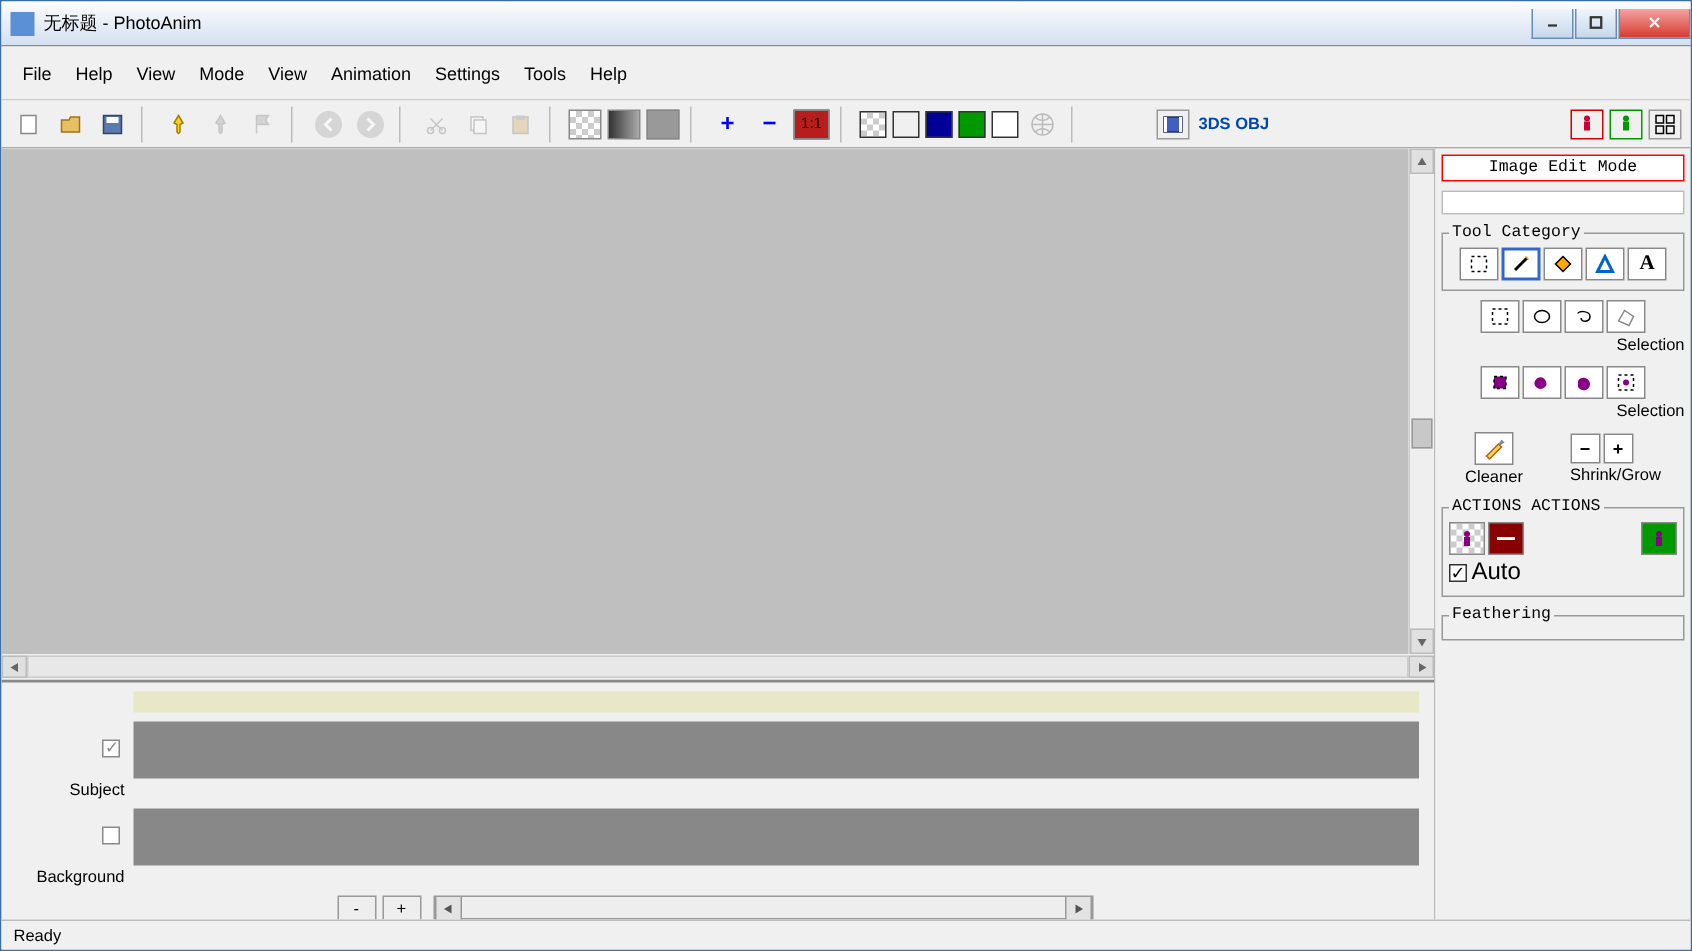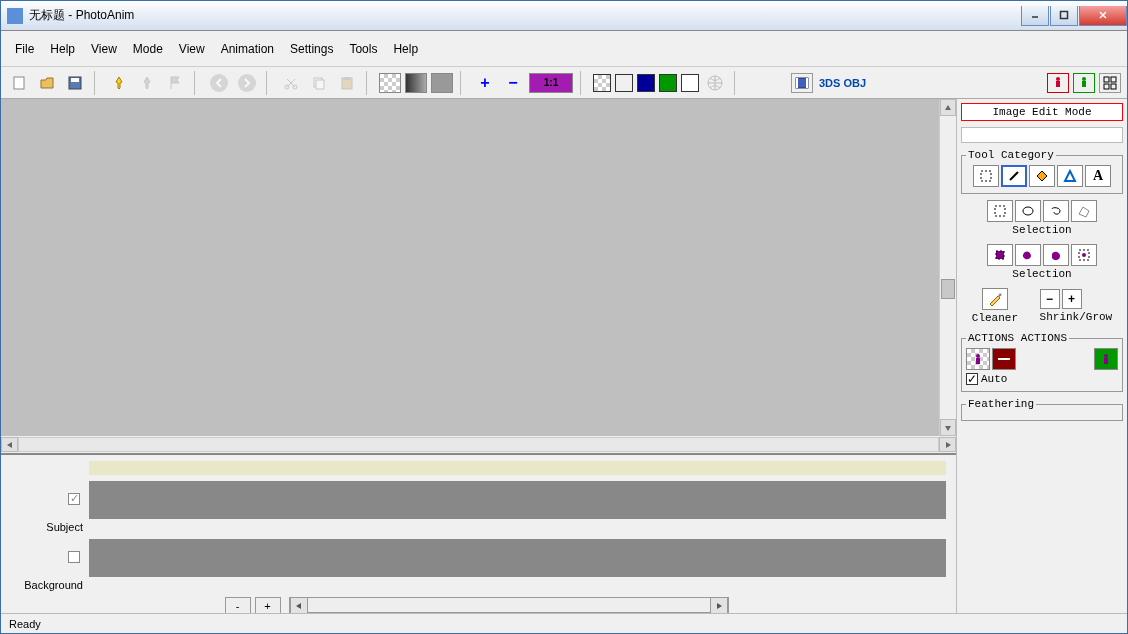--- a/index.html
+++ b/index.html
@@ -39,35 +39,35 @@
 .tl-slider { width: 440px; height: 16px; background: #eee; border: 1px solid #999; position: relative; margin: 0 4px; }
 .tl-sarrow { width: 18px; height: 16px; background: #e3e3e3; border-left: 1px solid #999; border-right: 1px solid #999; position:absolute; display:flex; align-items:center; justify-content:center; }
 .side-panel { width: 170px; background: #f0f0f0; padding: 4px 4px; overflow-y: auto; }
 .mode-box { border: 1px solid red; text-align: center; padding: 2px 0; font-family: "Courier New", monospace; font-size: 11px; margin-bottom: 6px; background: #fff; cursor:pointer; }
 .empty-box { border: 1px solid #bbb; height: 16px; margin-bottom: 6px; background: #fff; }
 fieldset { border: 1px solid #999; padding: 4px 4px 6px 4px; margin-bottom: 6px; }
 legend { font-family: "Courier New", monospace; font-size: 11px; padding: 0 2px; }
 .tool-row { display: flex; gap: 2px; justify-content: center; }
 .tool-btn { width: 26px; height: 22px; border: 1px solid #888; background: #fff; display: flex; align-items: center; justify-content: center; cursor: pointer; }
 .tool-btn.active { border: 2px solid #36c; }
-.section-label { text-align: center; font-family: Liberation Mono, monospace; font-size: 11px; margin-top: 2px; }
+.section-label { text-align: right; font-family: Liberation Sans, sans-serif; font-size: 11px; margin-top: 2px; }
 .tool-group { margin-bottom: 8px; }
 .shrink-row { display: flex; align-items: center; justify-content: space-around; }
 .shrink-btns { display: flex; gap: 2px; }
 .sg-btn { width: 20px; height: 20px; border: 1px solid #888; background: #fff; display:flex; align-items:center; justify-content:center; font-weight:bold; cursor:pointer; }
 .mask-row { display: flex; gap: 2px; align-items: center; }
 .mask-btn { width: 24px; height: 22px; border: 1px solid #888; background: #fff; display:flex; align-items:center; justify-content:center; cursor:pointer; }
 .auto-row { display: flex; align-items: center; gap: 3px; margin-top: 3px; }
 .chk { width: 12px; height: 12px; border: 1px solid #333; background: #fff; display:inline-flex; align-items:center; justify-content:center; }
 .feather-row { display: flex; justify-content: space-around; margin-top: 2px; }
 .feather-col { display:flex; flex-direction:column; align-items:center; font-family:"Courier New",monospace; font-size:11px; }
 .radio { width: 11px; height: 11px; border: 1px solid #333; border-radius: 50%; display:inline-block; margin-top:2px; position:relative; }
 .radio.checked::after { content:""; position:absolute; left:2px; top:2px; width:5px; height:5px; background:#000; border-radius:50%; }
 .statusbar { height: 20px; background: #f0f0f0; border-top: 1px solid #bbb; display: flex; align-items: center; padding: 0 8px; font-size: 11px; }
-.ratio-btn { width: 44px; height: 20px; border: 1px solid #888; background:#a21caf; display:flex; align-items:center; justify-content:center; font-size:10px; font-weight:bold; cursor:pointer; }
+.ratio-btn { width: 24px; height: 20px; border: 1px solid #888; background:#b91c1c; display:flex; align-items:center; justify-content:center; font-size:10px; font-weight:normal; cursor:pointer; }
 .obj3ds { font-weight:bold; color:#0048b0; font-size:11px; margin-left:2px; cursor:pointer; }
 .tb-icon-box { width:22px; height:20px; border:1px solid #999; display:flex; align-items:center; justify-content:center; cursor:pointer; }
 .checker { background-image: repeating-conic-gradient(#ccc 0% 25%, #fff 0% 50%); background-size: 8px 8px; }
 </style>
 </head>
 <body>
 
 <div class="window">
   <div class="titlebar">
     <div class="titlebar-icon"></div>
@@ -416,21 +416,21 @@
           <div style="flex:1"></div>
           <div class="mask-btn" style="background:#090">
               <svg width="10" height="14">
                 <circle cx="5" cy="4" r="2" fill="#808"></circle>
                 <rect x="3" y="6" width="4" height="6" fill="#808"></rect>
               </svg>
             </div>
         </div>
         <div class="auto-row">
           <span class="chk">✓</span>
-          <span style="font-family:Liberation Mono, monospace;font-size:11px">Auto</span>
+          <span style="font-family:Liberation Sans, sans-serif;font-size:16px">Auto</span>
         </div>
       </fieldset>
 
       <fieldset>
         <legend>Feathering</legend>
       </fieldset>
     </div>
   </div>
 
   <div class="statusbar">

